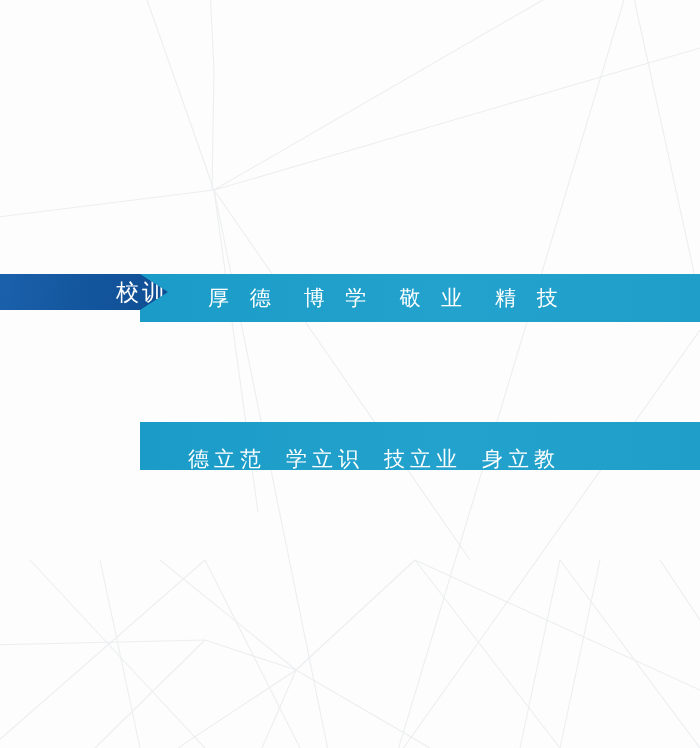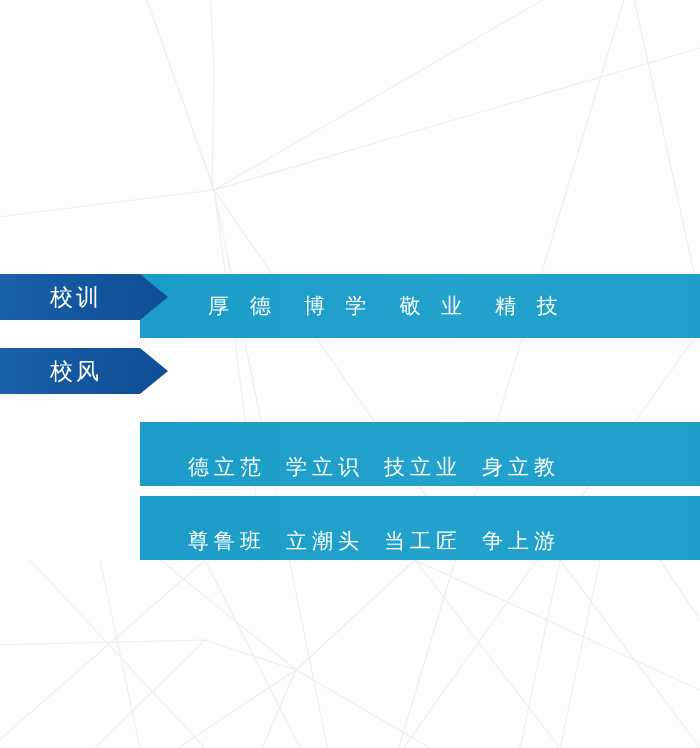--- a/index.html
+++ b/index.html
@@ -47,47 +47,48 @@
     margin-bottom: 26px;
     display: flex;
     align-items: stretch;
   }
   .banner-row:last-child { margin-bottom: 0; }
 
   
   .row-label {
     position: relative;
     width: 168px;
-    height: 46px;
+    height: 36px;
     flex: 0 0 168px;
     background: linear-gradient(100deg, #1a61ab 0%, #14579f 45%, #0f4e94 100%);
     -webkit-clip-path: polygon(0 0, 140px 0, 168px 50%, 140px 100%, 0 100%);
     clip-path: polygon(0 0, 140px 0, 168px 50%, 140px 100%, 0 100%);
     display: flex;
     align-items: center;
     z-index: 2;
+    justify-content: flex-end;
   }
 
   .row-label-text {
     color: #ffffff;
     font-size: 23px;
     line-height: 1;
     letter-spacing: 3px;
     padding-left: 50px;
     white-space: nowrap;
     font-weight: 400;
   }
 
   
   .row-content {
     position: absolute;
     left: 140px;
     top: 0;
     right: 0;
-    height: 64px;
+    height: 48px;
     background: linear-gradient(90deg, #1b9cc8 0%, #22a2cc 55%, #1f9ec9 100%);
     display: flex;
     align-items: center;
     z-index: 1;
   }
 
   .row-words {
     display: flex;
     align-items: center;
     margin-left: 68px;
@@ -163,41 +164,30 @@
           <span class="word">敬 业</span>
           <span class="word">精 技</span>
         </div>
       </div>
       <div class="row-label">
         <span class="row-label-text">校训</span>
       </div>
     </div>
 
     <div class="banner-row double">
-      <div class="row-label">
-        <span class="row-label-text">校风</span>
-      </div>
     </div>
 
     <div class="banner-row triple">
       <div class="row-content">
         <div class="row-words">
           <span class="word">德立范</span>
           <span class="word">学立识</span>
           <span class="word">技立业</span>
           <span class="word">身立教</span>
         </div>
       </div>
     </div>
 
     <div class="banner-row triple">
-      <div class="row-content">
-        <div class="row-words">
-          <span class="word">尊鲁班</span>
-          <span class="word">立潮头</span>
-          <span class="word">当工匠</span>
-          <span class="word">争上游</span>
-        </div>
-      </div>
     </div>
 
   </div>
 </div>
 
 </body></html>

